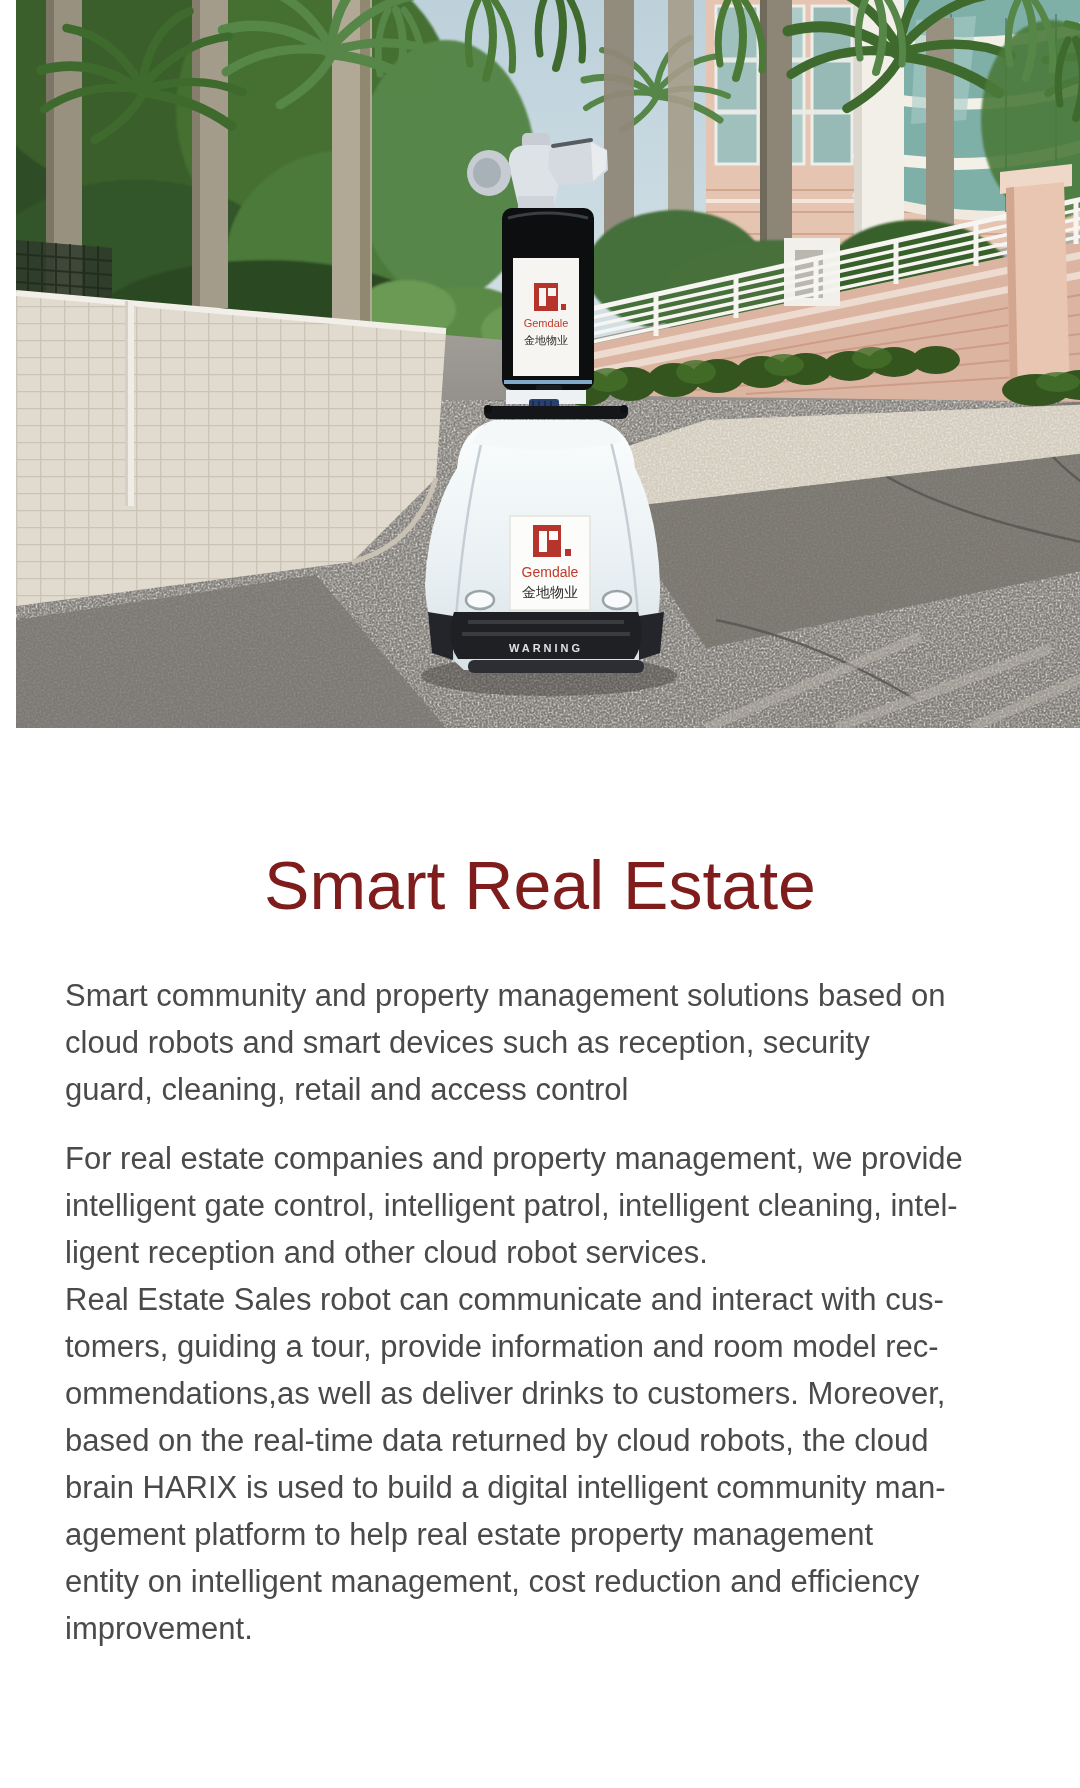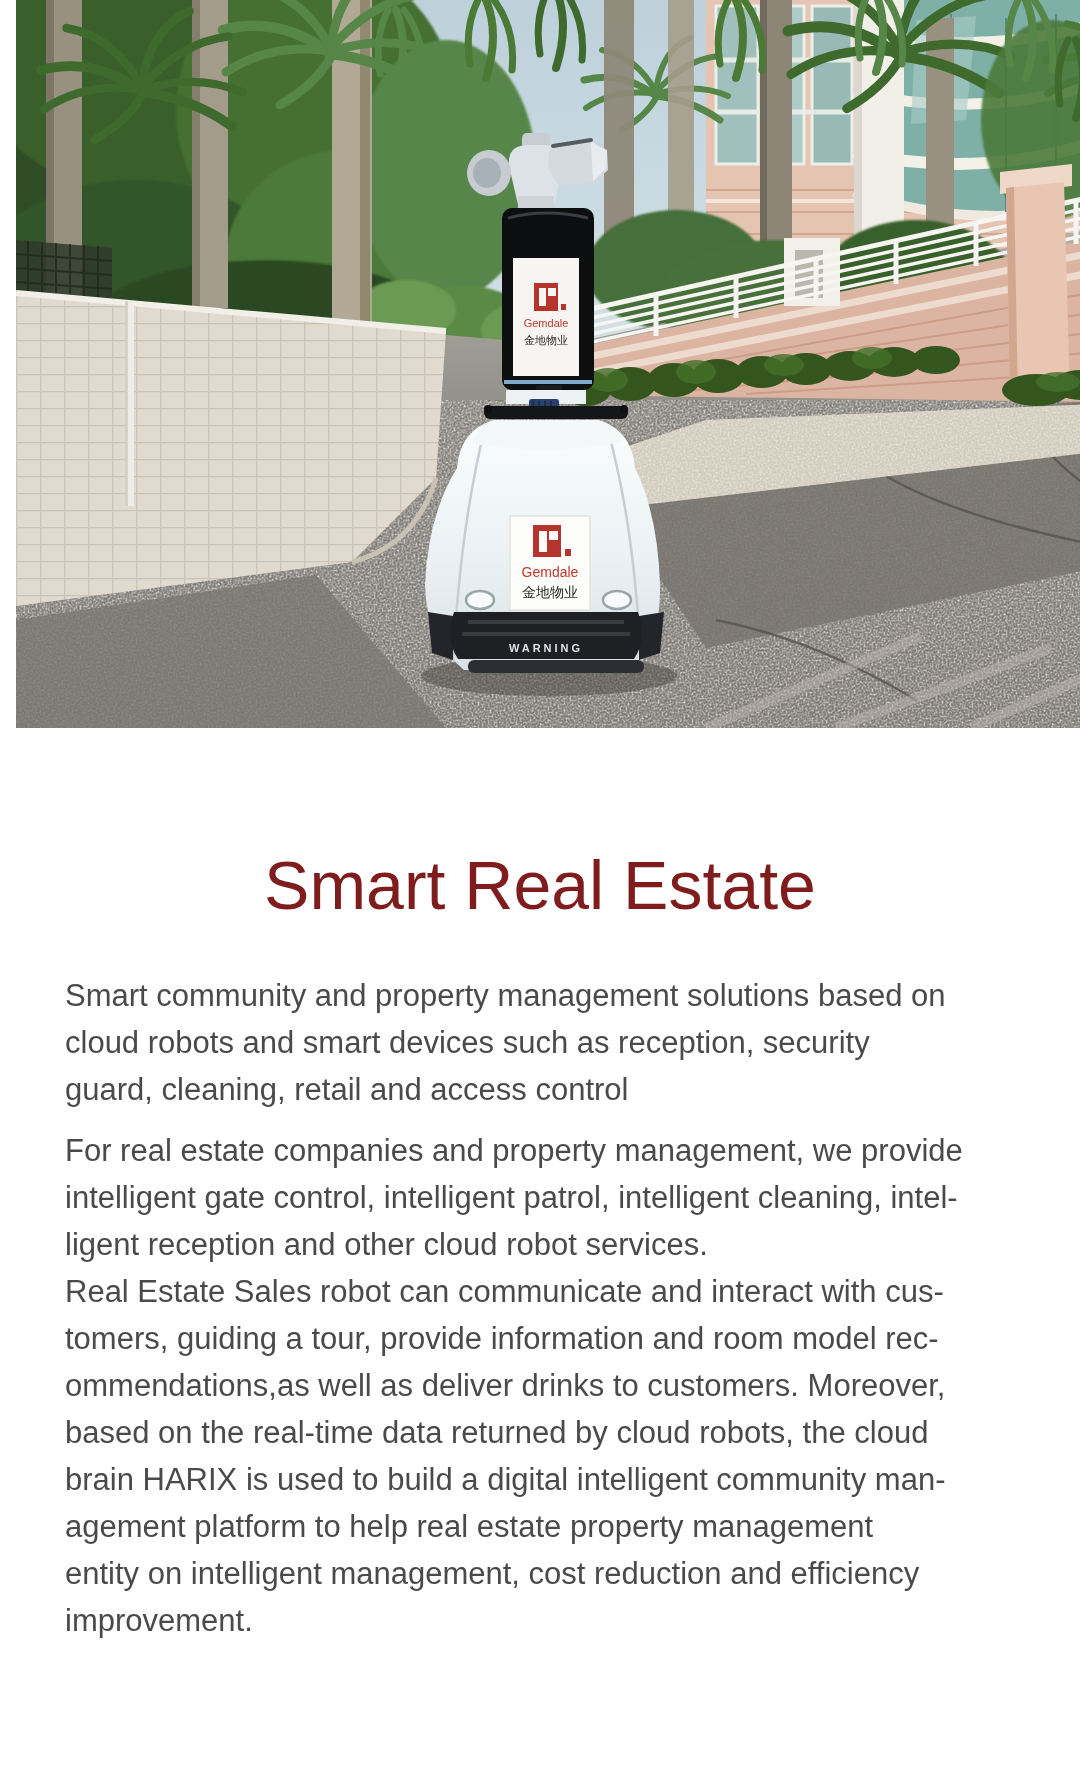--- a/index.html
+++ b/index.html
@@ -25,21 +25,21 @@
     margin:0 auto;
     font-size:31px;
     line-height:47px;
   }
   .copy p{
     margin:0;
     white-space:pre-line;
     color:#4a4a4a;
   }
   .copy p.lead{margin-top:50px;}
-  .copy p.body{margin-top:14px;}
+  .copy p.body{margin-top:22px;}
   svg text{font-family:"Liberation Sans","DejaVu Sans",sans-serif;}
 </style>
 </head>
 <body>
 
 <figure class="hero" style="margin:0">
 <svg width="1080" height="728" viewBox="0 0 1080 728" xmlns="http://www.w3.org/2000/svg">
   <defs>
     <linearGradient id="skyg" x1="0" y1="0" x2="0" y2="1">
       <stop offset="0" stop-color="#bdd1db"></stop>

